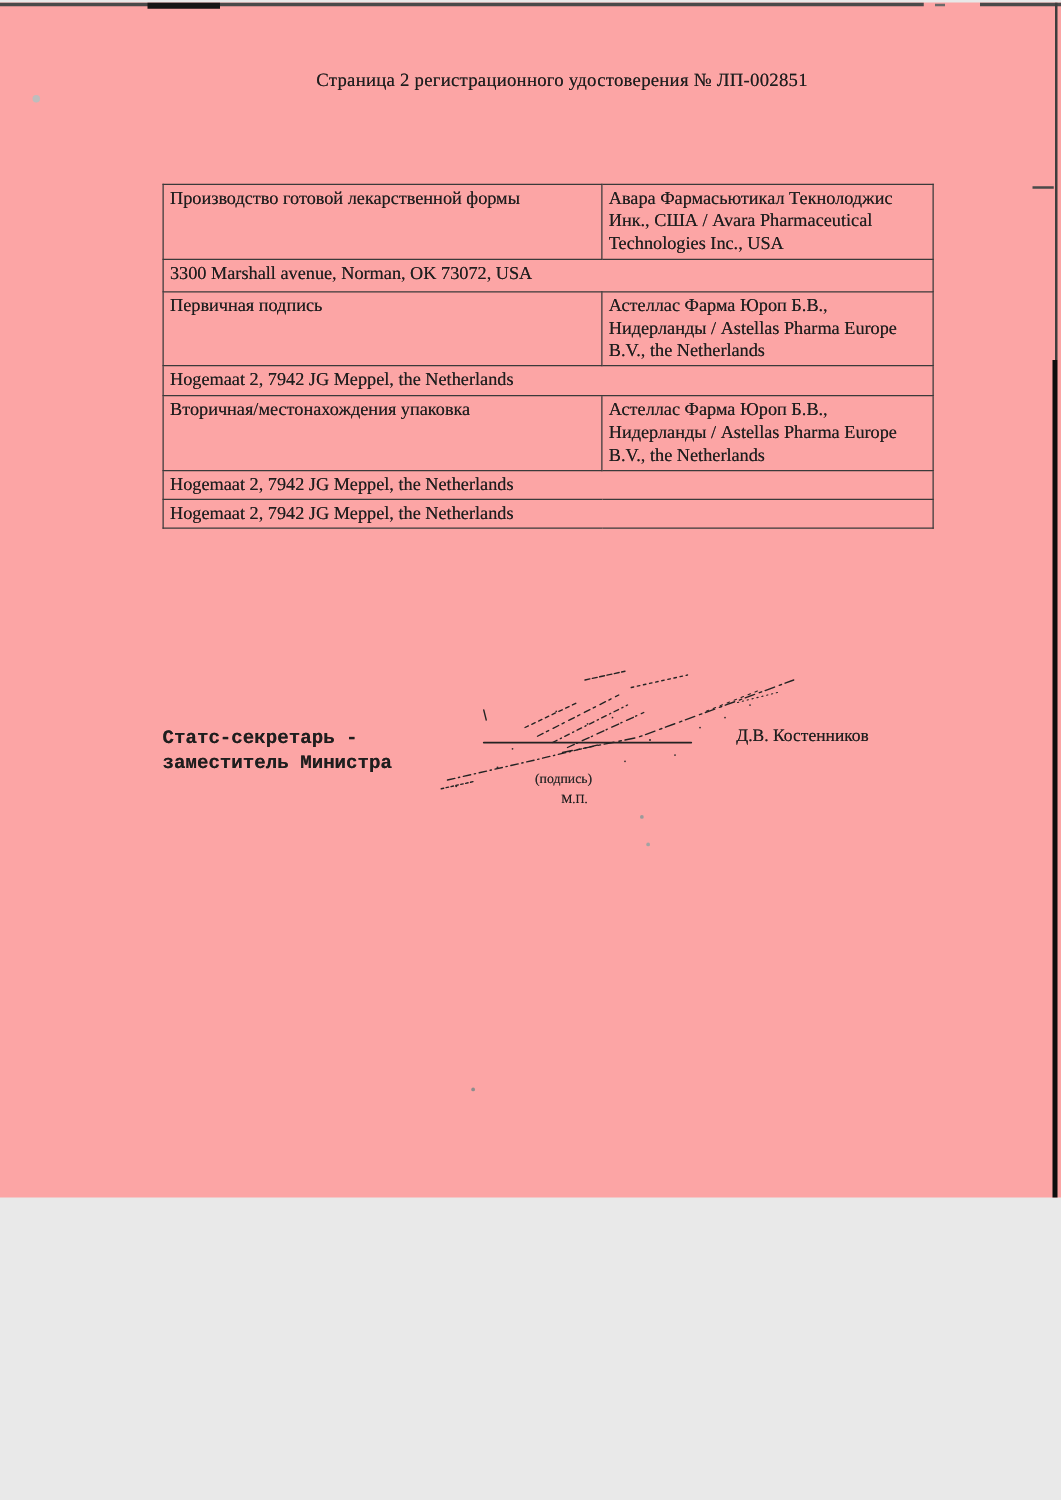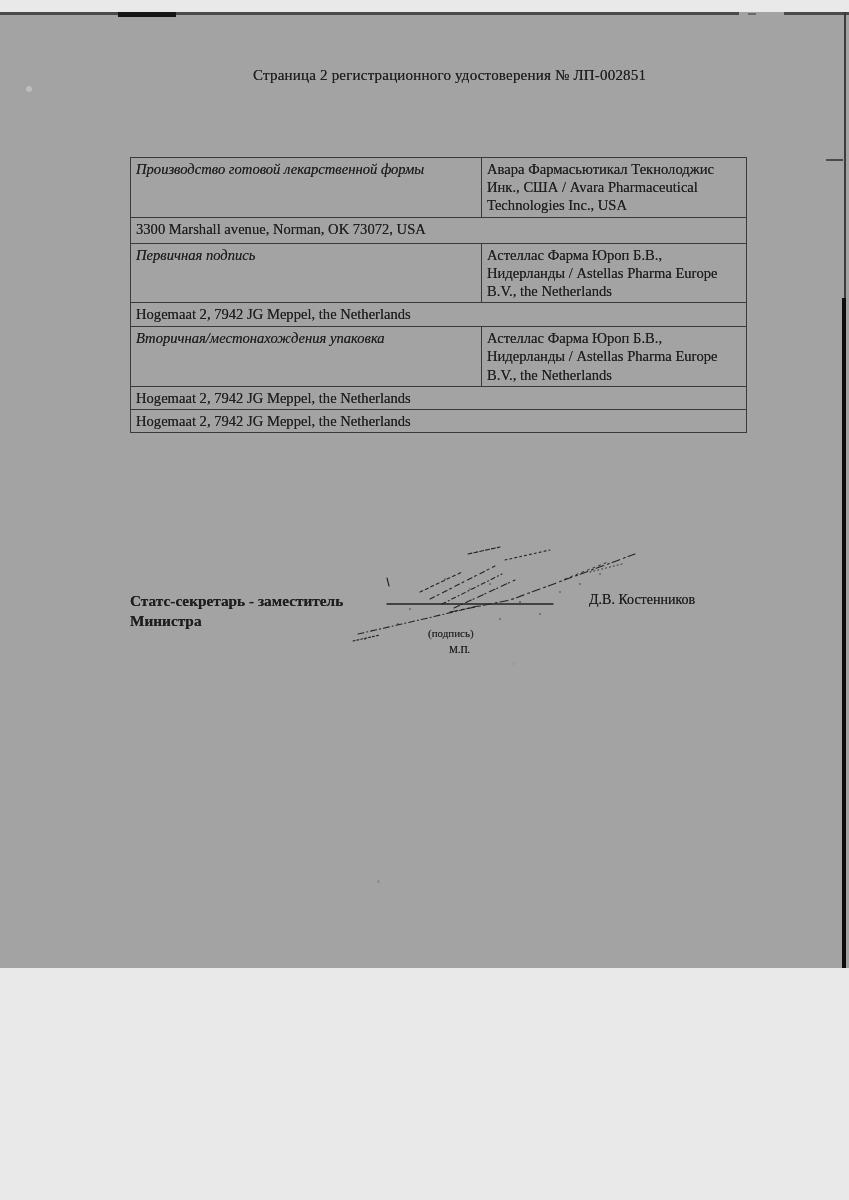--- a/index.html
+++ b/index.html
@@ -1,43 +1,43 @@
 <!DOCTYPE html>
 <html><head>
 <meta charset="utf-8">
 <style>
   html,body{margin:0;padding:0;background:#e9e9e9;}
   #page{
-    position:relative;width:849px;height:956px;background:#a3a3a3;
+    position:relative;width:849px;height:956px;background:#fca5a5;
     font-family:"Liberation Serif","DejaVu Serif",serif;color:#1e1e1e;
-    overflow:hidden;margin:12px auto;
+    overflow:hidden;margin:2px auto;
   }
   .ink{text-shadow:0 0 .5px rgba(25,25,25,.75);}
   
   .doc-header{
     position:absolute;left:253px;top:55px;width:420px;
     font-size:15px;letter-spacing:.2px;white-space:nowrap;
   }
   
   .prod-table{
     position:absolute;left:130px;top:145px;width:616px;
     border-collapse:collapse;table-layout:fixed;
   }
   .prod-table td{
     border:1px solid #3a3a3a;vertical-align:top;
     font-size:14.6px;line-height:18.2px;padding:2px 6px 2px 5px;
     overflow:hidden;
   }
   .title-cell{font-weight:bold;font-size:15px;line-height:17.4px;padding-top:3px !important;}
-  .stage-cell{font-style:italic;}
+  .stage-cell{}
   .addr-cell{}
   
   .sig-title{
     position:absolute;left:130px;top:579px;width:248px;
-    font-weight:bold;font-size:15.3px;line-height:19.5px;
+    font-weight:bold;font-size:15.3px;line-height:19.5px;font-family:Liberation Mono, monospace;
   }
   .signer-name{
     position:absolute;left:589px;top:580px;
     font-weight:normal;font-size:14px;white-space:nowrap;
   }
   .sig-caption{
     position:absolute;left:428px;top:615px;width:90px;
     font-size:11px;color:#2a2a2a;
   }
   .seal-caption{

